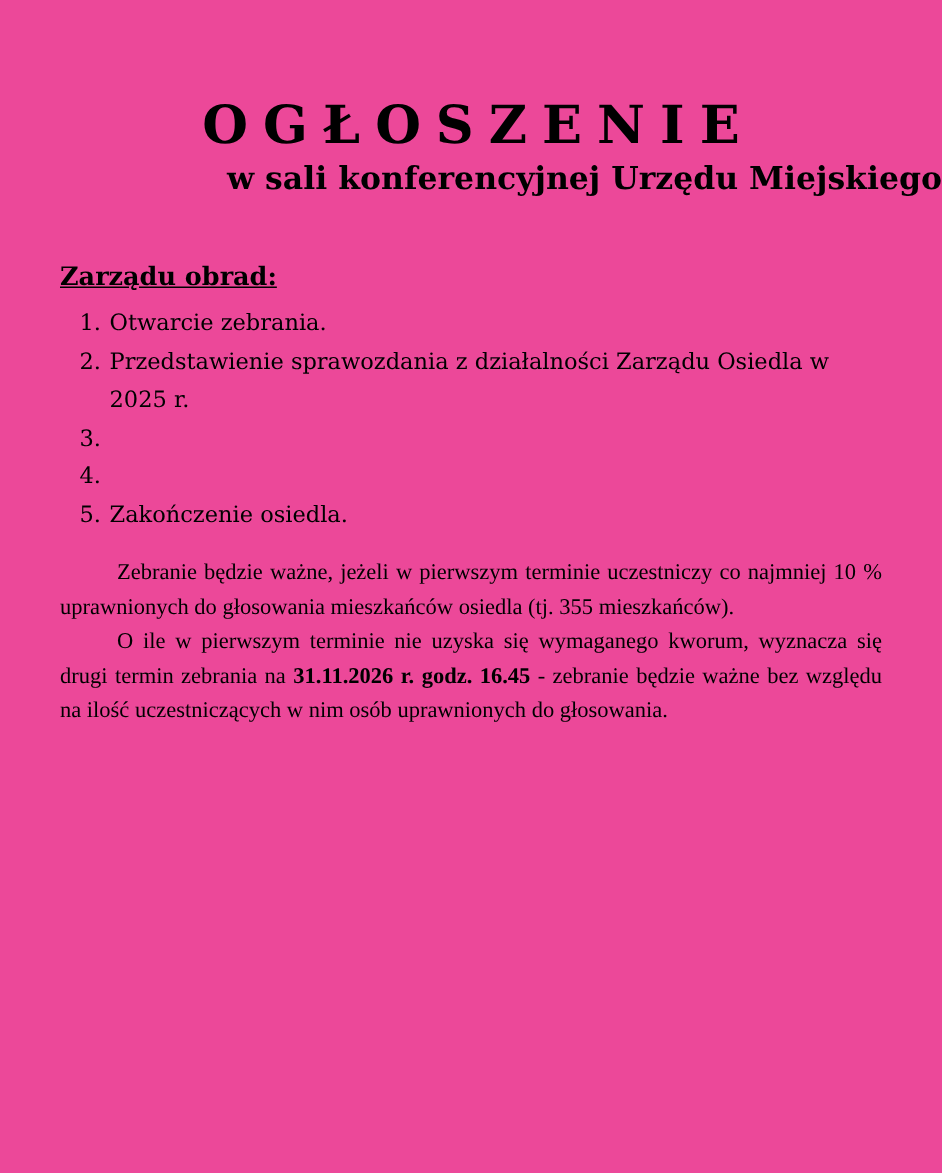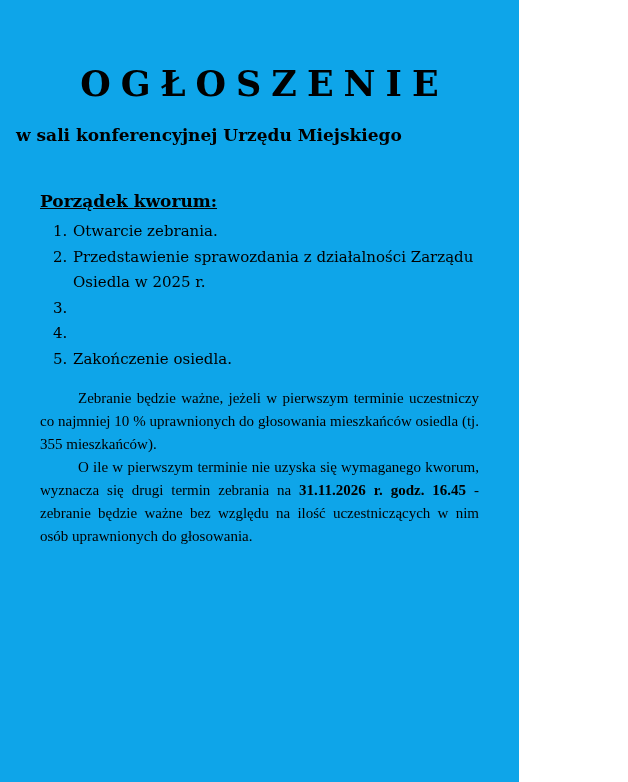--- a/index.html
+++ b/index.html
@@ -1,20 +1,20 @@
 <!DOCTYPE html>
 <html lang="pl"><head>
 <meta charset="utf-8">
 <style>
   html, body { margin: 0; padding: 0; background: #ffffff; }
   .page {
     position: relative;
-    width: 519px;
+    width: 628px;
     height: 782px;
-    background: #0ea5e9;
+    background: #ec4899;
     color: #000000;
     overflow: hidden;
     font-family: "DejaVu Serif", serif;
   }
 
   
   .doc-title {
     margin: 64px 0 0 0;
     padding-left: 10px; 
     font-weight: bold;
@@ -27,25 +27,25 @@
   .intro-lines { margin-top: 8px; }
   .intro-line {
     margin: 0;
     font-weight: bold;
     font-size: 21px;
     line-height: 41px;
     text-align: center;
   }
   .venue-lines { margin-top: 0; }
   .venue-line {
-    margin: 16px;
+    margin: 0;
     font-weight: bold;
-    font-size: 17px;
+    font-size: 21px;
     line-height: 30px;
-    text-align: left;
+    text-align: right;
   }
 
   
   .agenda { margin: 40px 36px 0 40px; }
   .agenda-heading {
     margin: 0;
     font-weight: bold;
     font-size: 17px;
     line-height: 22px;
     text-decoration: underline;
@@ -85,21 +85,21 @@
   <header class="doc-header">
     <h1 class="doc-title">OGŁOSZENIE</h1>
 
 
     <div class="venue-lines">
       <p class="venue-line">w sali konferencyjnej Urzędu Miejskiego</p>
     </div>
   </header>
 
   <section class="agenda">
-    <h2 class="agenda-heading">Porządek kworum:</h2>
+    <h2 class="agenda-heading">Zarządu obrad:</h2>
     <ol class="agenda-list">
       <li class="agenda-item item-1">
         <span class="num">1.</span>
         <span class="text">Otwarcie zebrania.</span>
       </li>
       <li class="agenda-item item-2">
         <span class="num">2.</span>
         <span class="text">Przedstawienie sprawozdania z działalności Zarządu Osiedla w 2025 r.</span>
       </li>
       <li class="agenda-item item-3">

